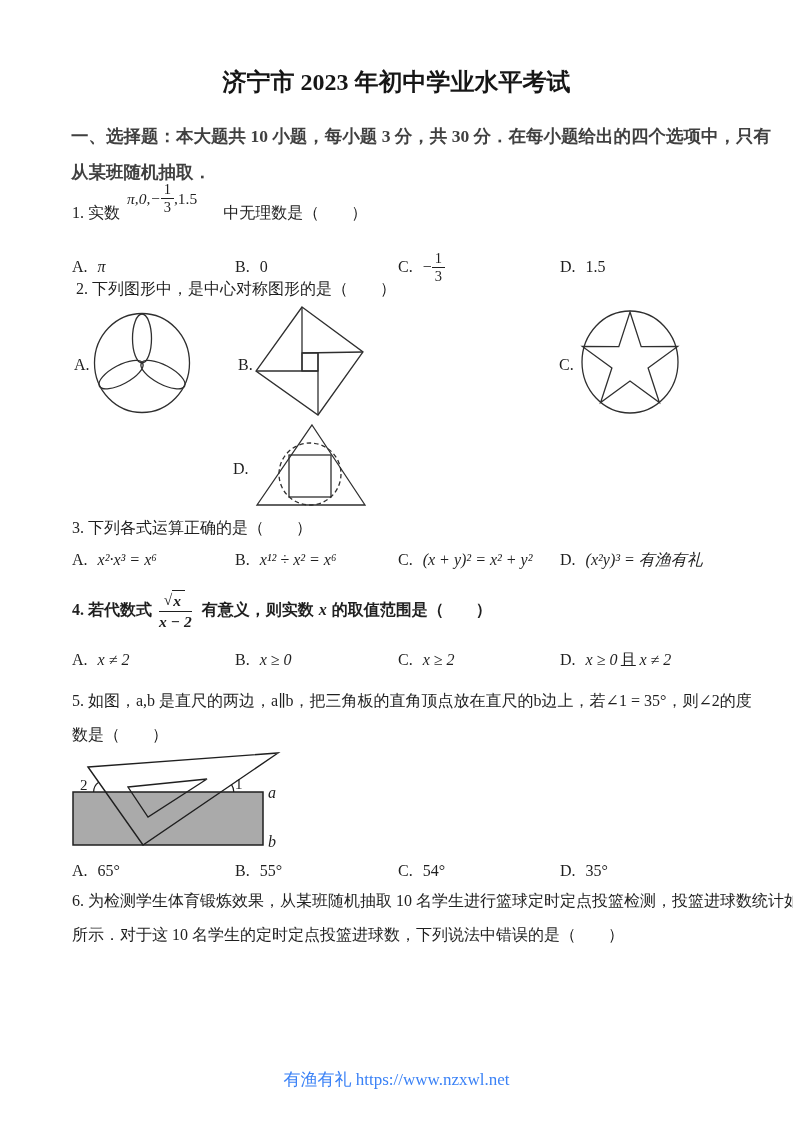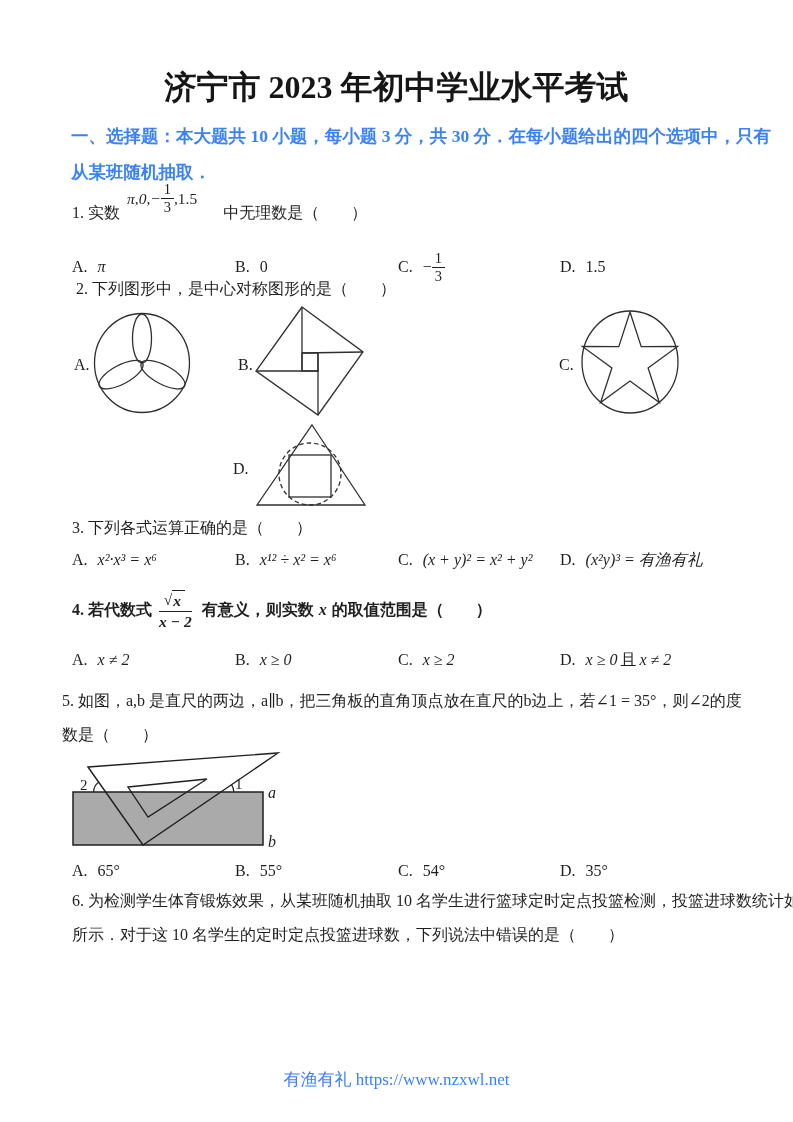--- a/index.html
+++ b/index.html
@@ -5,26 +5,26 @@
   html,body { margin:0; padding:0; }
   body {
     width:793px; height:1122px; background:#ffffff;
     font-family:"Liberation Serif","DejaVu Serif",serif;
     color:#1f1f1f;
   }
   .page { position:absolute; top:0; left:0; width:793px; height:1122px; background:#ffffff; overflow:hidden; }
 
   .title {
     position:absolute; top:66px; left:0; width:100%;
-    text-align:center; font-size:32px; font-weight:bold; color:#161616;
+    text-align:center; font-size:24px; font-weight:bold; color:#161616;
     white-space:nowrap;
   }
   .sec {
     position:absolute; left:71px; top:118px; width:680px;
-    font-size:17.5px; font-weight:bold; line-height:36px; color:#3b82f6;
+    font-size:17.5px; font-weight:bold; line-height:36px; color:#404040;
     white-space:nowrap;
   }
 
   .abs { position:absolute; }
   .stemtext { font-size:16px; white-space:nowrap; }
 
   .qrow { position:absolute; left:72px; width:700px; display:flex; }
   .optrow { position:absolute; left:72px; width:680px; }
   .opt { position:absolute; top:0; height:100%; display:flex; align-items:center; font-size:16px; white-space:nowrap; }
   .olabel { margin-right:10px; }
@@ -180,21 +180,21 @@
       <span class="ital">x ≥ 2</span>
     </span>
     <span class="opt" style="left:488px;">
       <span class="olabel">D.</span>
       <span class="ital">x ≥ 0</span>
       <span style="margin:0 3px;">且</span>
       <span class="ital">x ≠ 2</span>
     </span>
   </div>
 
-  <div class="abs stemtext" style="left:62px; top:684px; line-height:34px;">
+  <div class="abs stemtext" style="left:72px; top:684px; line-height:34px;">
     <div>5. 如图，a,b 是直尺的两边，a∥b，把三角板的直角顶点放在直尺的b边上，若∠1 = 35°，则∠2的度</div>
     <div>数是（　　）</div>
   </div>
 
   <svg class="abs" style="left:55px; top:745px;" width="250" height="108" viewBox="55 745 250 108">
     <rect x="73" y="792" width="190" height="53" fill="#aaaaaa" stroke="#1f1f1f" stroke-width="1.5"></rect>
     <polygon points="88,767 278,753 143,845" fill="none" stroke="#1f1f1f" stroke-width="1.4"></polygon>
     <polygon points="128,787 207,779 148,817" fill="none" stroke="#1f1f1f" stroke-width="1.3"></polygon>
     <path d="M 93.6 792 A 12 12 0 0 1 98.7 782.2" fill="none" stroke="#1f1f1f" stroke-width="1.2"></path>
     <path d="M 231.5 784.7 A 13 13 0 0 1 233.8 792" fill="none" stroke="#1f1f1f" stroke-width="1.2"></path>

